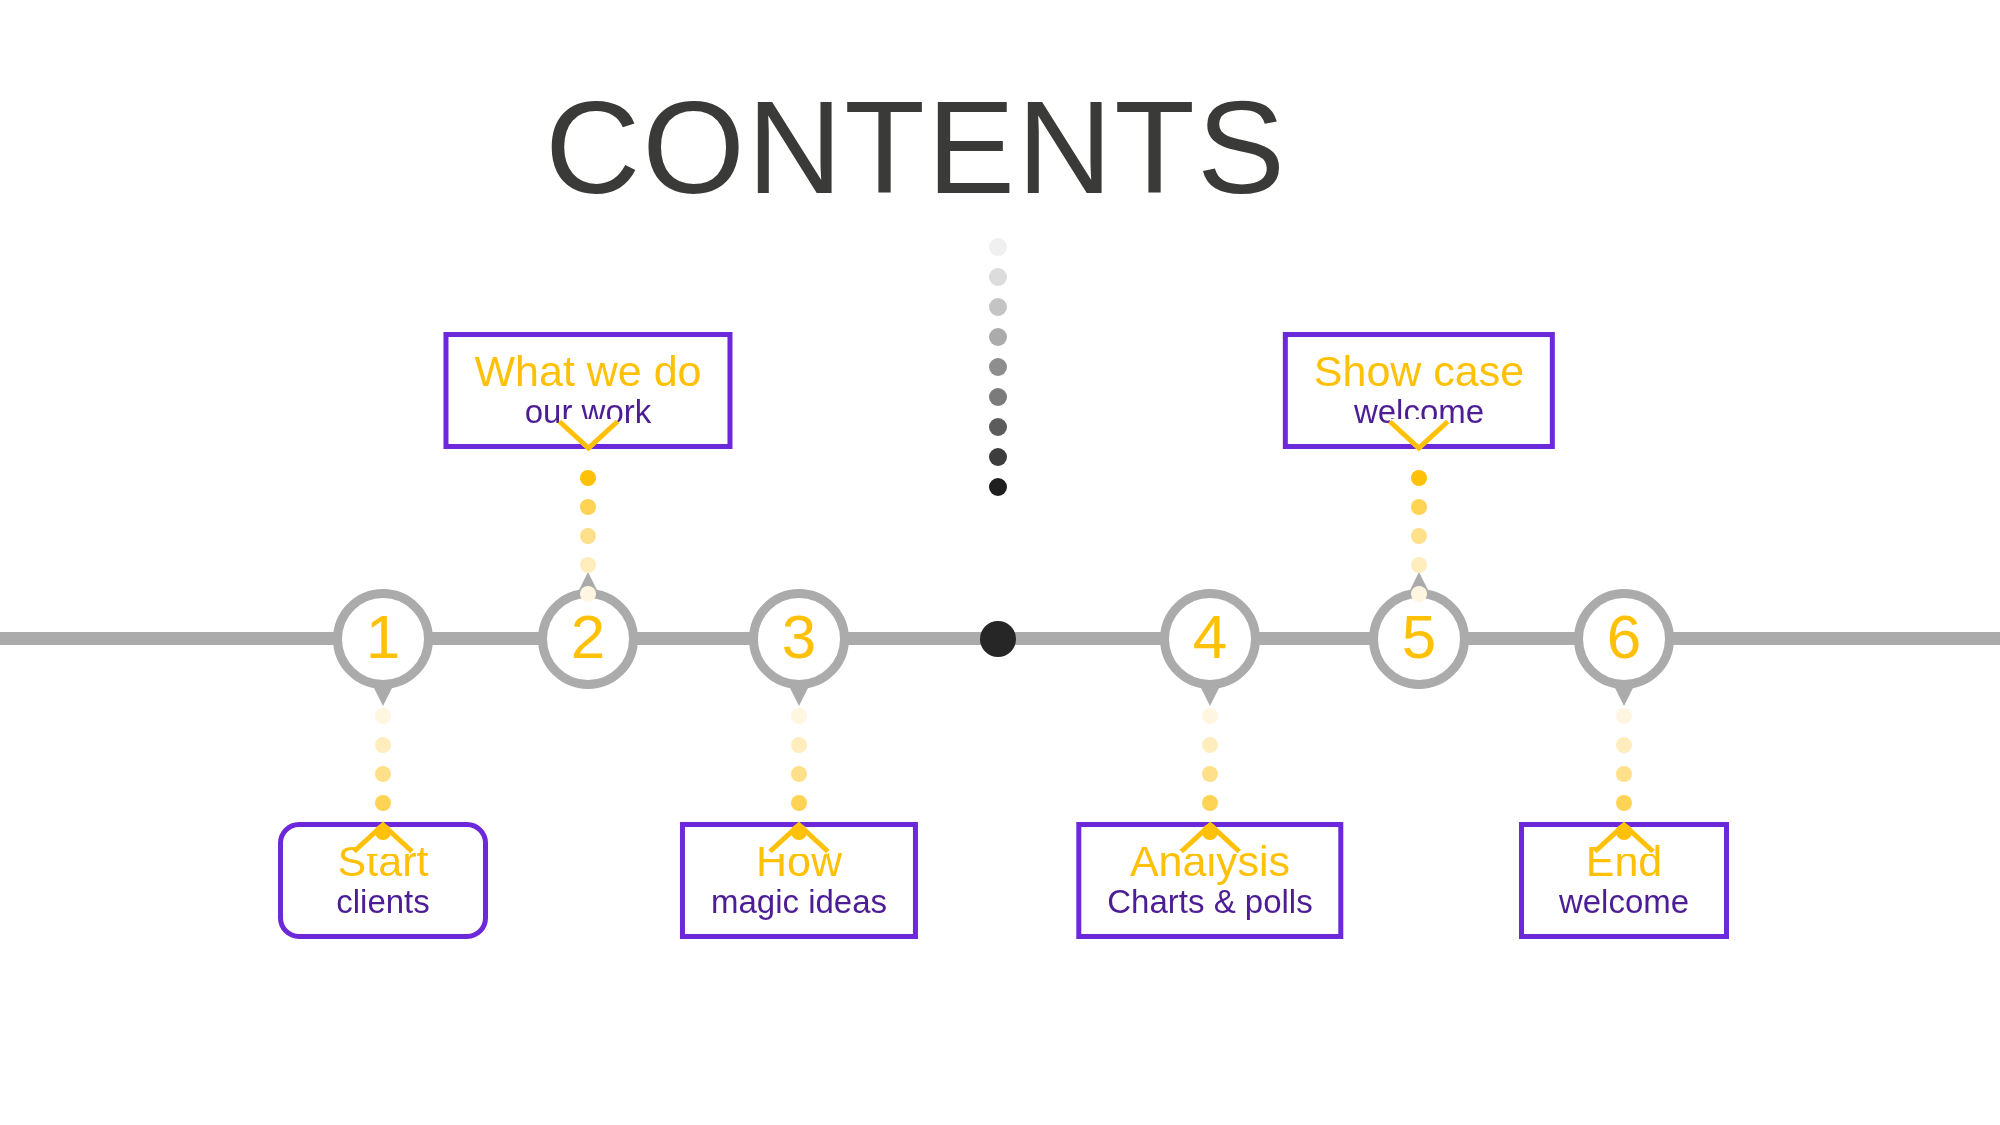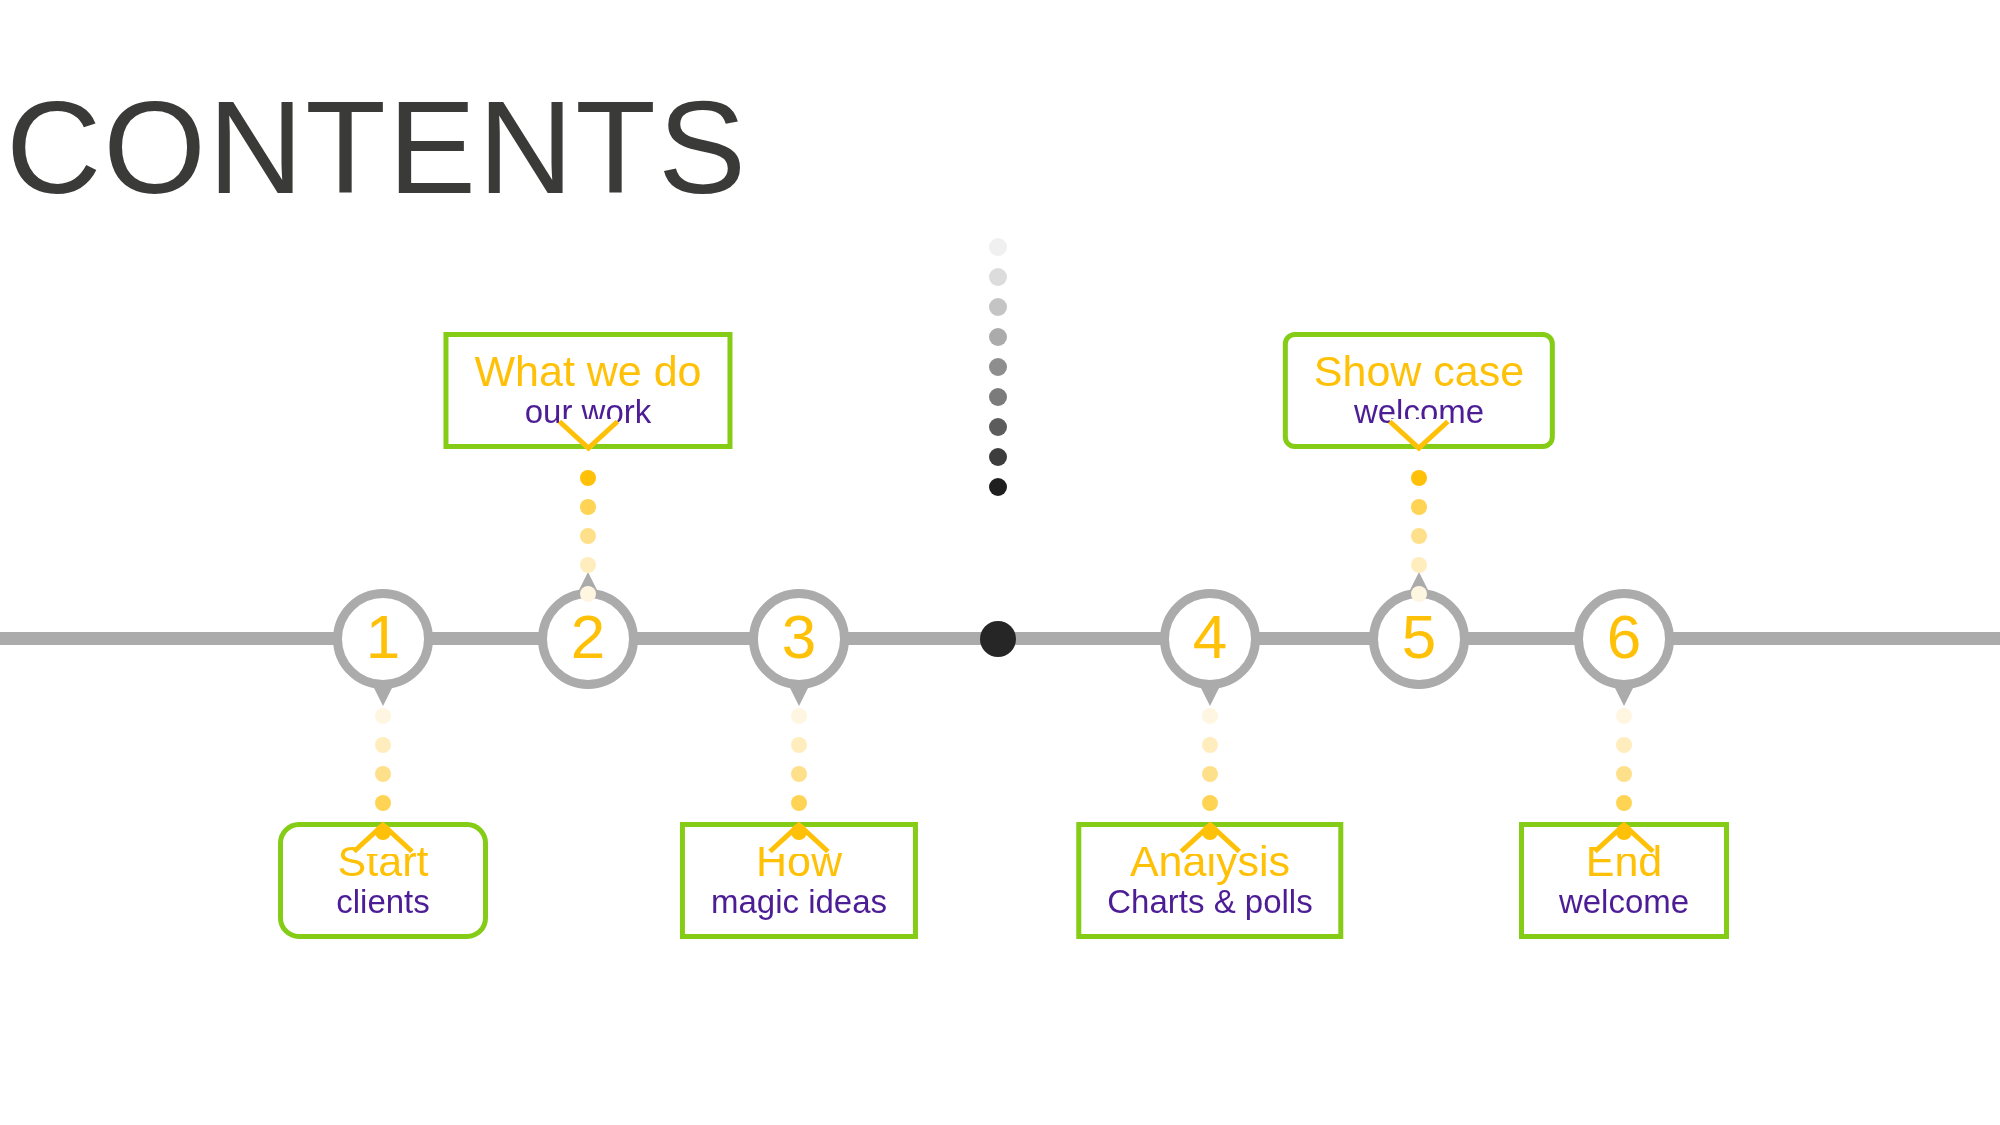--- a/index.html
+++ b/index.html
@@ -15,23 +15,23 @@
     position: relative;
     width: 2000px;
     height: 1125px;
     background: #ffffff;
   }
 
   
   #page-title {
     position: absolute;
     top: 82px;
-    left: 6px;
+    left: 16px;
     width: 1800px;
-    text-align: left;
+    text-align: center;
     font-size: 132px;
     line-height: 132px;
     letter-spacing: 2px;
     font-weight: 400;
     color: #3a3a38;
     white-space: nowrap;
   }
 
   
   #timeline-rail {
@@ -107,21 +107,21 @@
     border-radius: 50%;
   }
   .dot-trail.amber .dot { width: 16px; height: 16px; margin-bottom: 13px; }
   .dot-trail.amber .dot:last-child { margin-bottom: 0; }
   .dot-trail.gray .dot { width: 18px; height: 18px; margin-bottom: 12px; }
   .dot-trail.gray .dot:last-child { margin-bottom: 0; }
 
   
   .callout {
     position: absolute;
-    border: 5px solid #84cc16;
+    border: 5px solid #6d28d9;
     background: #ffffff;
     transform: translateX(-50%);
     padding: 12px 26px 14px;
     text-align: center;
     min-width: 210px;
   }
   .callout .title {
     display: block;
     font-size: 43px;
     line-height: 45px;
@@ -207,21 +207,21 @@
           </svg>
         </div>
       </div>
       <div class="dot-trail amber" style="left: 588px; top: 470px;">
         <div class="dot" style="background: rgb(255, 193, 7);"></div>
         <div class="dot" style="background: rgb(255, 212, 84);"></div>
         <div class="dot" style="background: rgb(255, 224, 138);"></div>
         <div class="dot" style="background: rgb(255, 237, 190);"></div>
         <div class="dot" style="background: rgb(255, 246, 226);"></div>
       </div>
-      <div class="callout" style="left: 1419px; top: 332px; border-radius: 12px;">
+      <div class="callout" style="left: 1419px; top: 332px;">
         <span class="title">Show case</span>
         <span class="subtitle">welcome</span>
         <div class="notch bottom">
           <svg width="58" height="32" viewBox="0 0 58 32" style="display: block; overflow: visible;">
             <polygon points="0,0 58,0 58,5 29,32 0,5" fill="#ffffff"></polygon>
             <polyline points="0,2.5 29,29 58,2.5" fill="none" stroke="#FFC107" stroke-width="5" stroke-linejoin="miter"></polyline>
           </svg>
         </div>
       </div>
       <div class="dot-trail amber" style="left: 1419px; top: 470px;">

